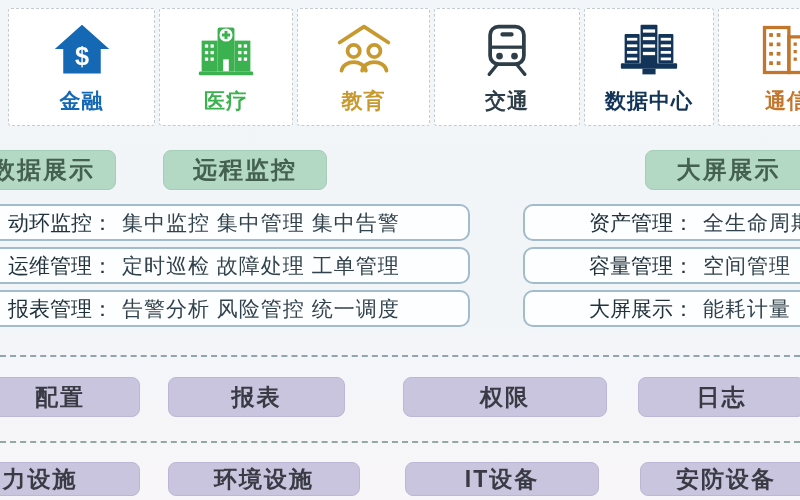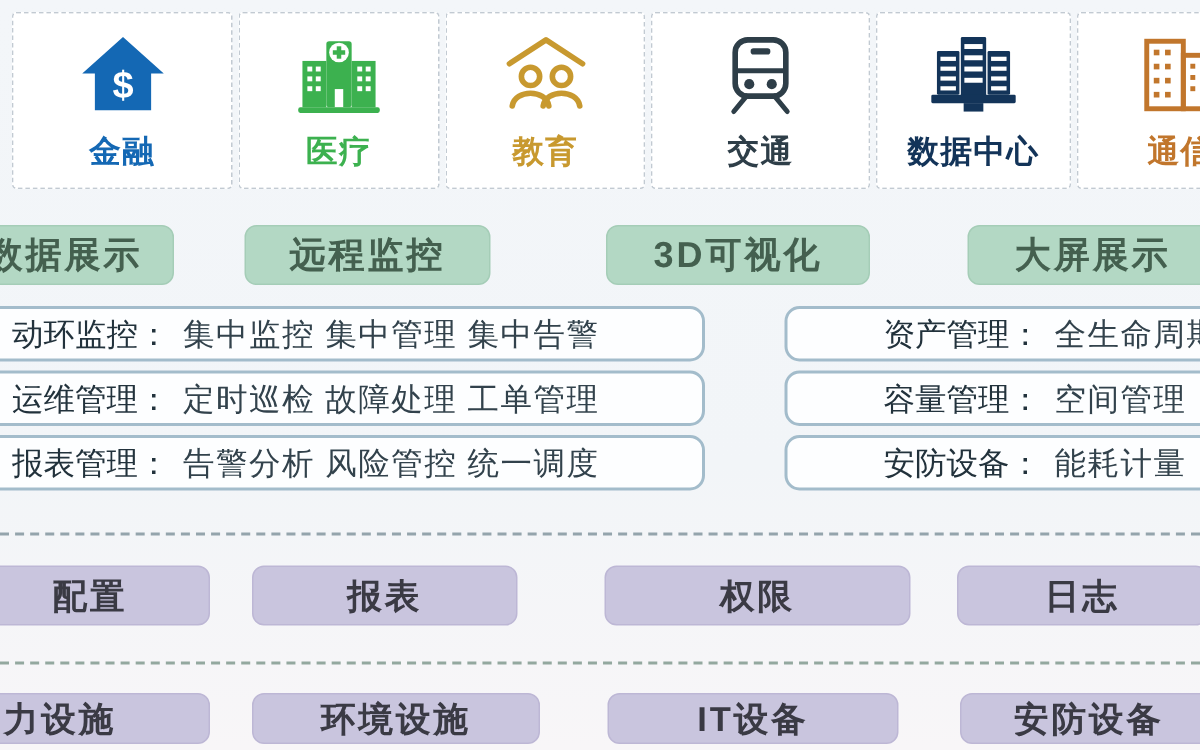--- a/index.html
+++ b/index.html
@@ -167,21 +167,20 @@
           <rect x="39" y="40" width="3.5" height="3.5"></rect>
             <rect x="46" y="40" width="3.5" height="3.5"></rect>
         </g>
       </svg>
     </div>
     <div class="clabel" style="color: rgb(193, 118, 44);">通信</div>
   </div>
 
   <div class="gbtn g1">数据展示</div>
   <div class="gbtn g2">远程监控</div>
-  <div class="gbtn g3">3D可视化</div>
   <div class="gbtn g4">大屏展示</div>
 
   <div class="fbox fl r1">
     <span class="ftitle">动环监控：</span>
     <span class="fitems">集中监控 集中管理 集中告警</span>
   </div>
   <div class="fbox fl r2">
     <span class="ftitle">运维管理：</span>
     <span class="fitems">定时巡检 故障处理 工单管理</span>
   </div>
@@ -192,21 +191,21 @@
 
   <div class="fbox fr r1">
     <span class="ftitle">资产管理：</span>
     <span class="fitems">全生命周期</span>
   </div>
   <div class="fbox fr r2">
     <span class="ftitle">容量管理：</span>
     <span class="fitems">空间管理</span>
   </div>
   <div class="fbox fr r3">
-    <span class="ftitle">安防设备：</span>
+    <span class="ftitle">大屏展示：</span>
     <span class="fitems">能耗计量</span>
   </div>
 
   <div class="dash d1"></div>
   <div class="dash d2"></div>
 
   <div class="pbtn rowp p1">配置</div>
   <div class="pbtn rowp p2">报表</div>
   <div class="pbtn rowp p3">权限</div>
   <div class="pbtn rowp p4">日志</div>

